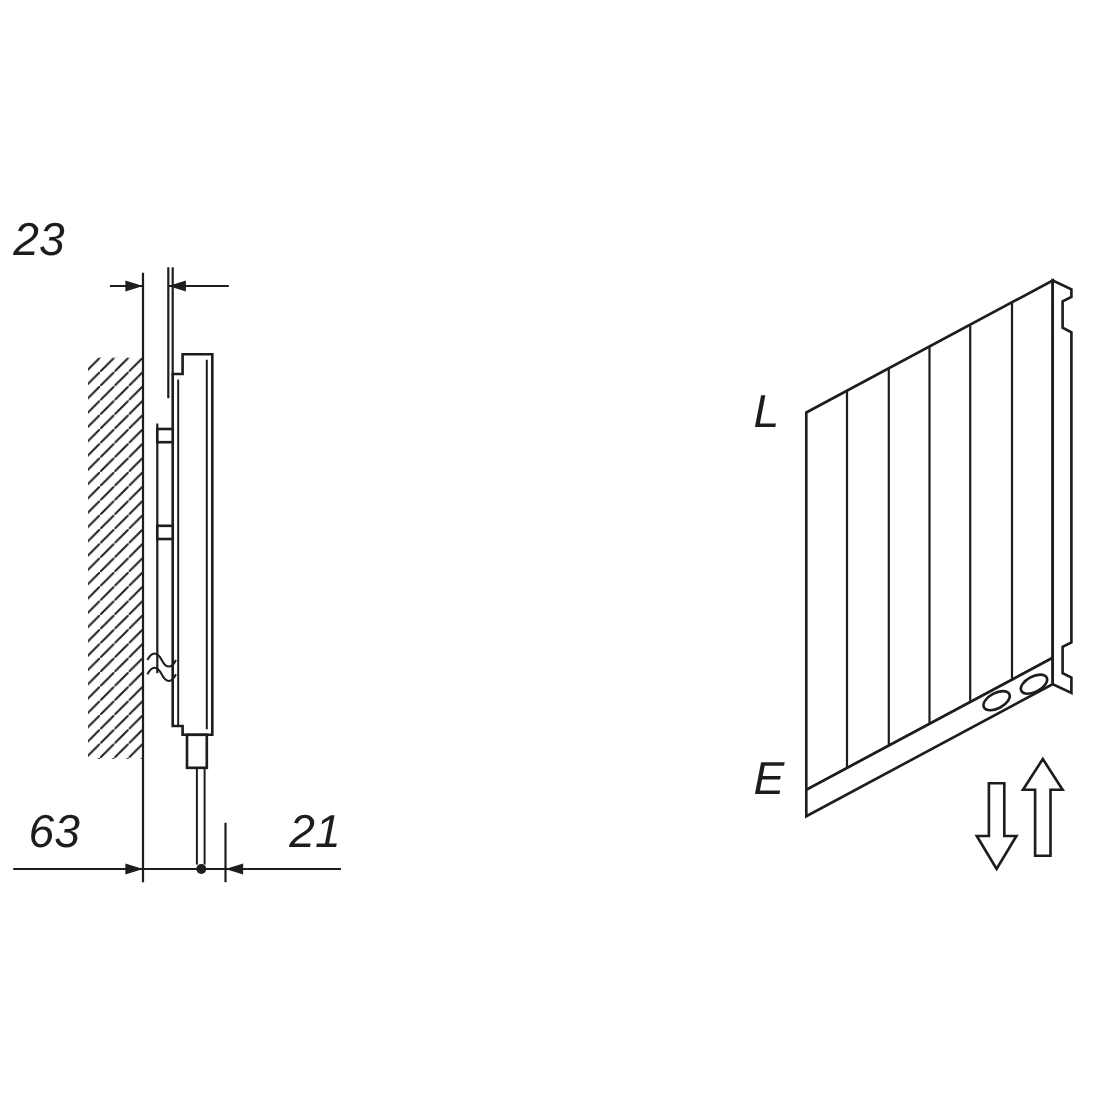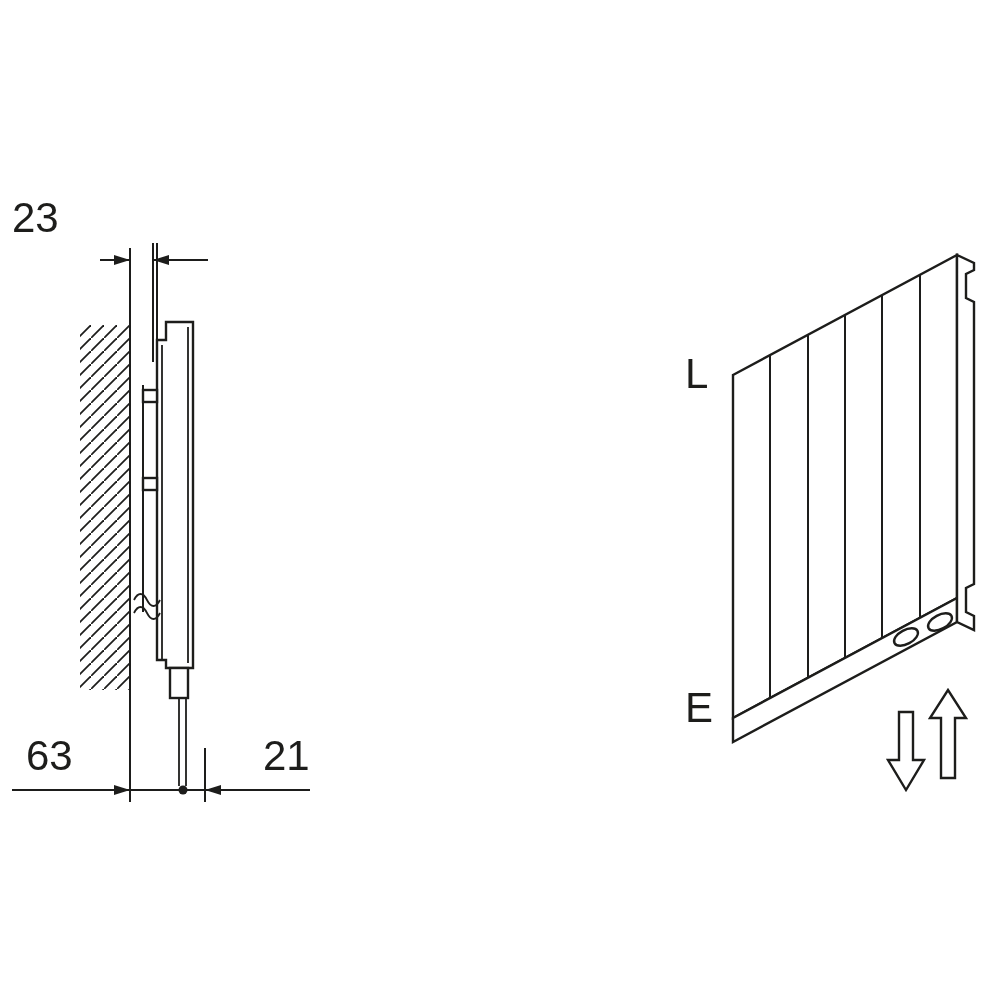--- a/index.html
+++ b/index.html
@@ -9,20 +9,21 @@
     width: 1000px;
     height: 1000px;
     overflow: hidden;
     font-family: "Liberation Sans", "DejaVu Sans", sans-serif;
   }
   .stage {
     position: relative;
     width: 1000px;
     height: 1000px;
     background: #ffffff;
+    font-style: italic;
   }
   svg { display: block; }
   .lnthin { stroke: #1d1d1b; stroke-width: 1.8; fill: none; }
   .dim  { stroke: #1d1d1b; stroke-width: 2; fill: none; }
   .face { stroke: #1d1d1b; stroke-width: 2.4; fill: #ffffff; stroke-linejoin: miter; }
   .arrowhead { fill: #1d1d1b; stroke: none; }
   .dimtext { fill: #1d1d1b; font-size: 42px; font-family: "Liberation Sans", "DejaVu Sans", sans-serif; }
   .biglabel { fill: #1d1d1b; font-size: 42px; font-family: "Liberation Sans", "DejaVu Sans", sans-serif; }
   .outline-arrow { fill: #ffffff; stroke: #1d1d1b; stroke-width: 2.4; stroke-linejoin: miter; }
 </style>

